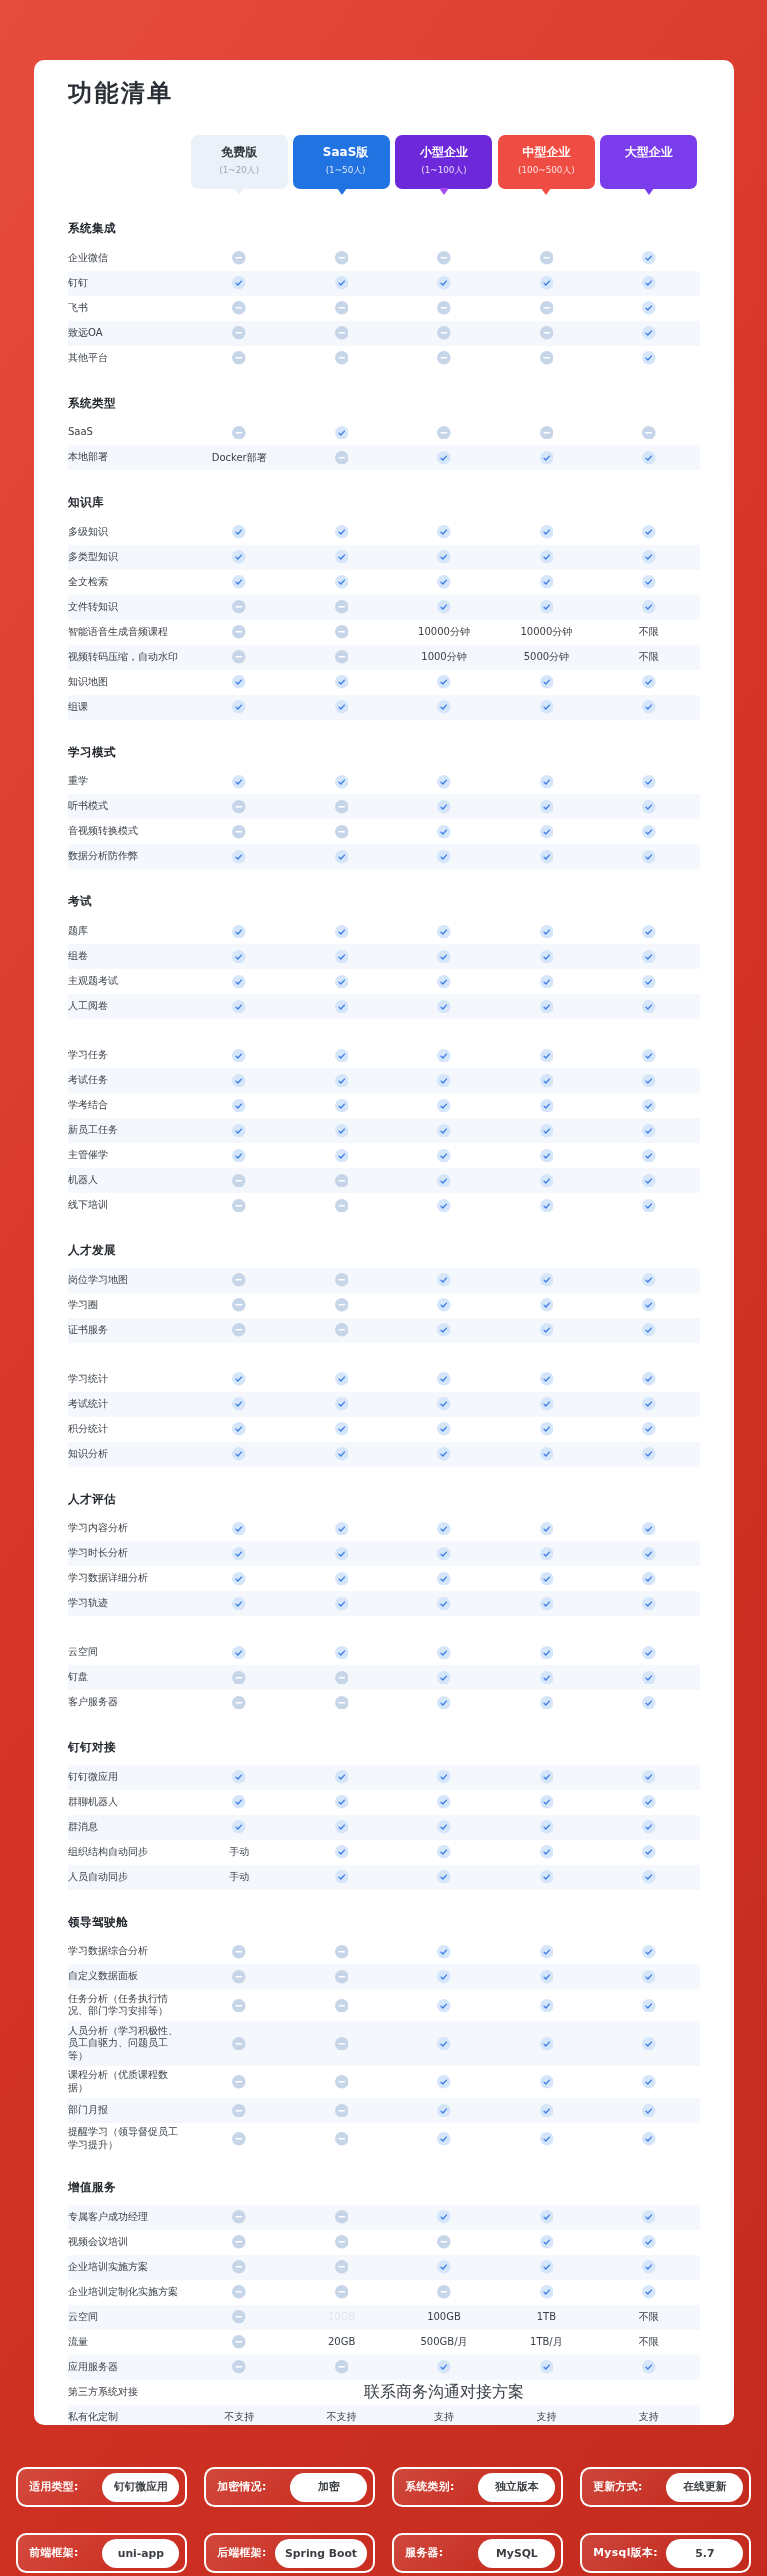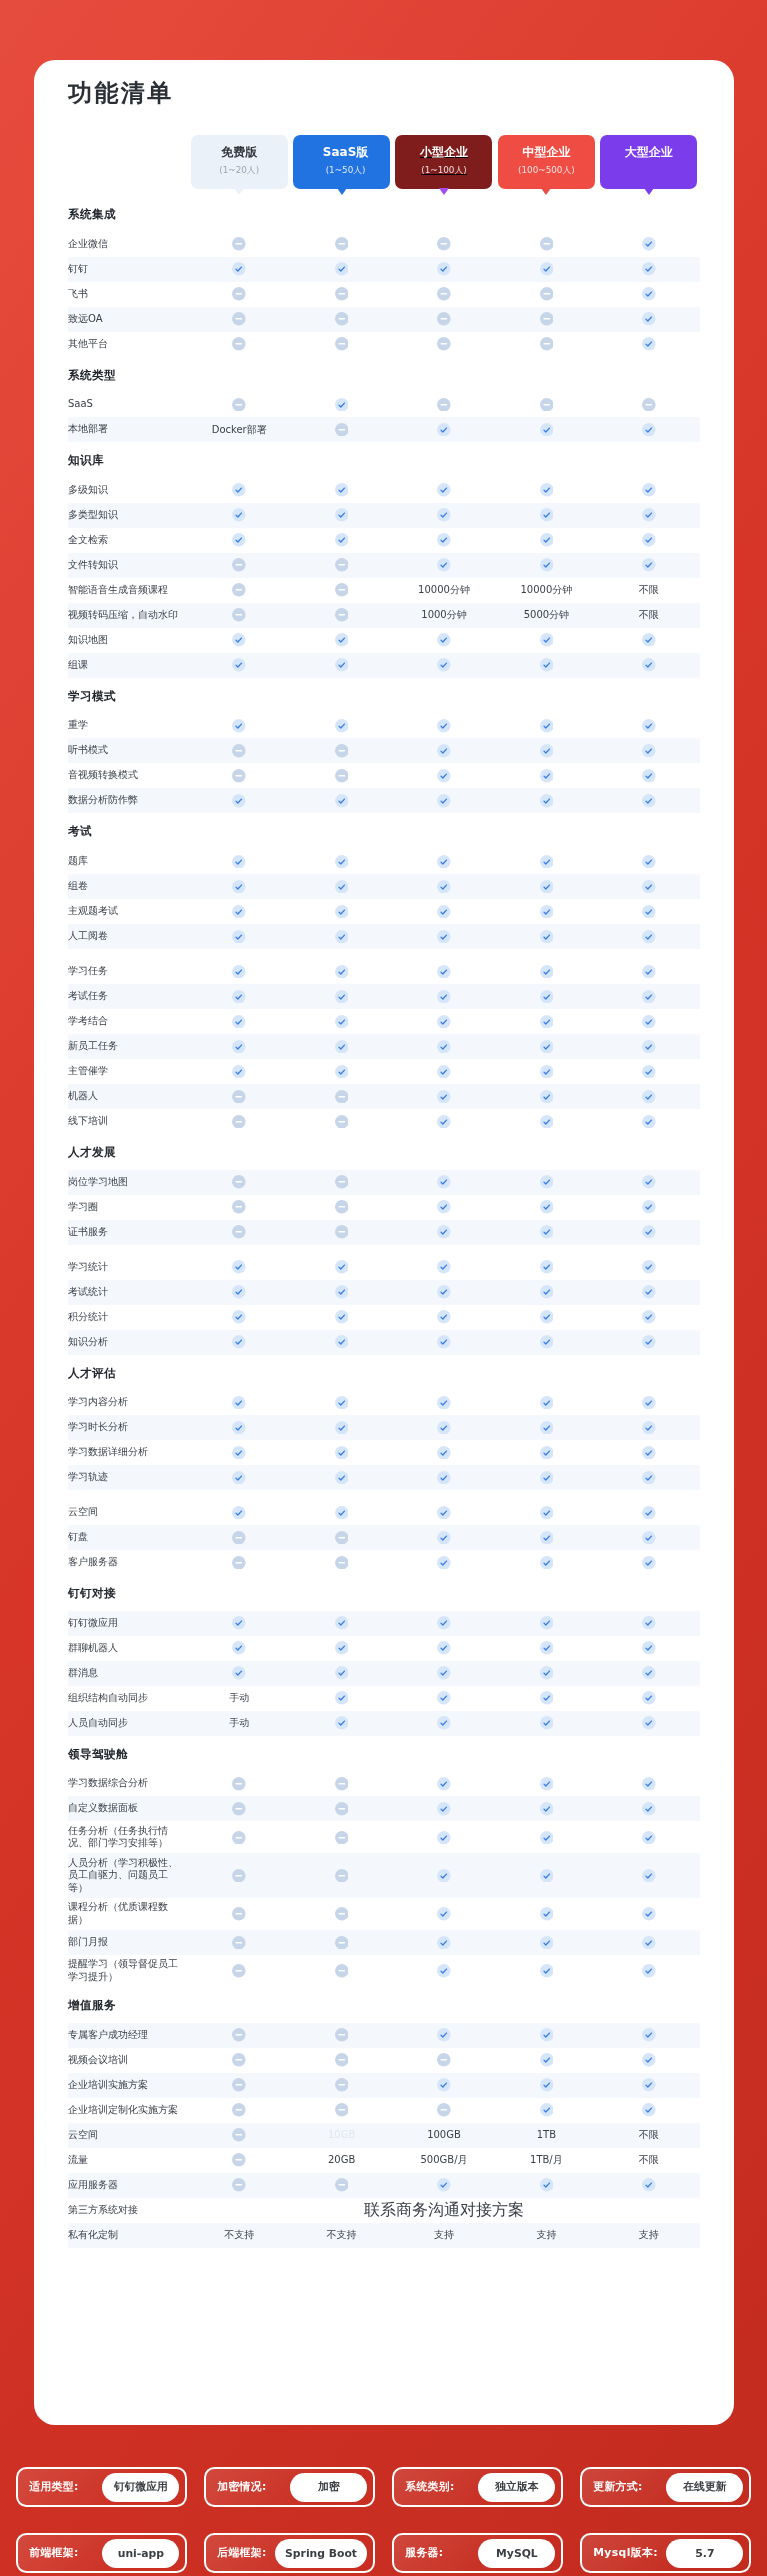--- a/index.html
+++ b/index.html
@@ -4,21 +4,21 @@
 <style>
   html,body{margin:0;padding:0;}
   body{
     width:767px;height:2576px;position:relative;overflow:hidden;
     background:linear-gradient(125deg,#e64c3d 0%,#d63527 45%,#c32b1f 100%);
     font-family:"DejaVu Sans","Liberation Sans",sans-serif;
     -webkit-font-smoothing:antialiased;
   }
   .card{
     position:absolute;left:34px;top:60px;width:700px;height:2365px;
-    background:#ffffff;border-radius:21px;box-sizing:border-box;
+    background:#ffffff;border-radius:10px;box-sizing:border-box;
     padding:16px 34px 0 34px;overflow:hidden;
   }
   .page-title{
     font-size:24px;line-height:35px;font-weight:700;color:#2b2f36;
     letter-spacing:2.4px;
   }
   
   .plans{
     display:grid;grid-template-columns:120px repeat(5,1fr);
     margin-top:24px;height:61px;
@@ -29,21 +29,21 @@
     position:relative;box-sizing:border-box;
   }
   .plan-name{padding-top:10.4px;font-size:12px;font-weight:700;line-height:14.4px;}
   .plan-range{margin-top:5.6px;font-size:8.8px;line-height:10.4px;}
   .plan-pointer{
     position:absolute;left:50%;top:53px;transform:translateX(-50%);
     width:0;height:0;border-left:5.6px solid transparent;
     border-right:5.6px solid transparent;border-top:7.2px solid #ccc;
   }
   
-  .section{margin-top:10px;}
+  .section{margin-top:24px;}
   .section-title{
     font-size:11.6px;font-weight:700;color:#23272e;line-height:16px;
     margin-bottom:9.6px;letter-spacing:0.4px;
   }
   .frow{
     display:grid;grid-template-columns:120px repeat(5,1fr);
     align-items:center;min-height:25px;border-radius:1.6px;
   }
   .frow.striped{background:#f4f8fc;}
   .flabel{
@@ -96,21 +96,21 @@
         </div>
       </div>
       <div class="plan-wrap">
         <div class="plan" style="background: rgb(33, 115, 226); padding-left: 8px;">
           <div class="plan-name" style="color: rgb(255, 255, 255);">SaaS版</div>
           <div class="plan-range" style="color: rgba(255, 255, 255, 0.85);">(1~50人)</div>
           <div class="plan-pointer" style="border-top-color: rgb(33, 115, 226);"></div>
         </div>
       </div>
       <div class="plan-wrap">
-        <div class="plan" style="background: #7f1d1d; text-decoration: underline;">
+        <div class="plan" style="background: #6d28d9;">
           <div class="plan-name" style="color: rgb(255, 255, 255);">小型企业</div>
           <div class="plan-range" style="color: rgba(255, 255, 255, 0.85);">(1~100人)</div>
           <div class="plan-pointer" style="border-top-color: rgb(168, 75, 238);"></div>
         </div>
       </div>
       <div class="plan-wrap">
         <div class="plan" style="background: rgb(239, 76, 67);">
           <div class="plan-name" style="color: rgb(255, 255, 255);">中型企业</div>
           <div class="plan-range" style="color: rgba(255, 255, 255, 0.85);">(100~500人)</div>
           <div class="plan-pointer" style="border-top-color: rgb(239, 76, 67);"></div>

